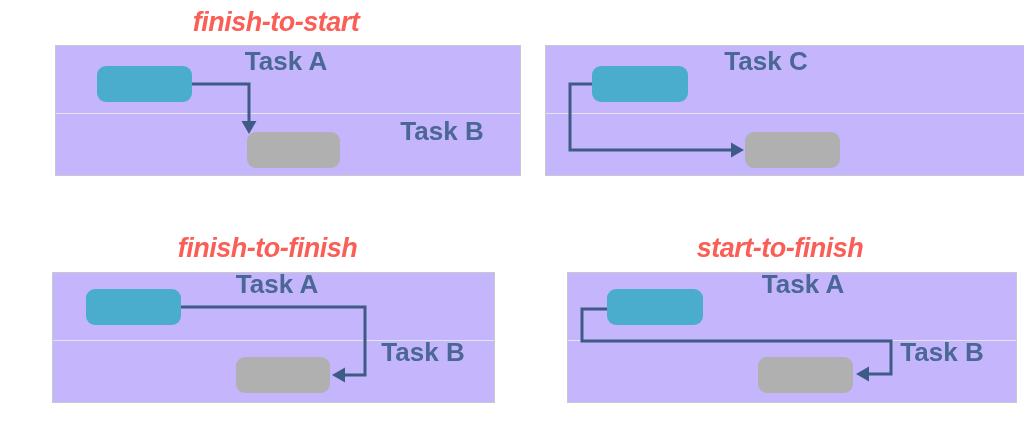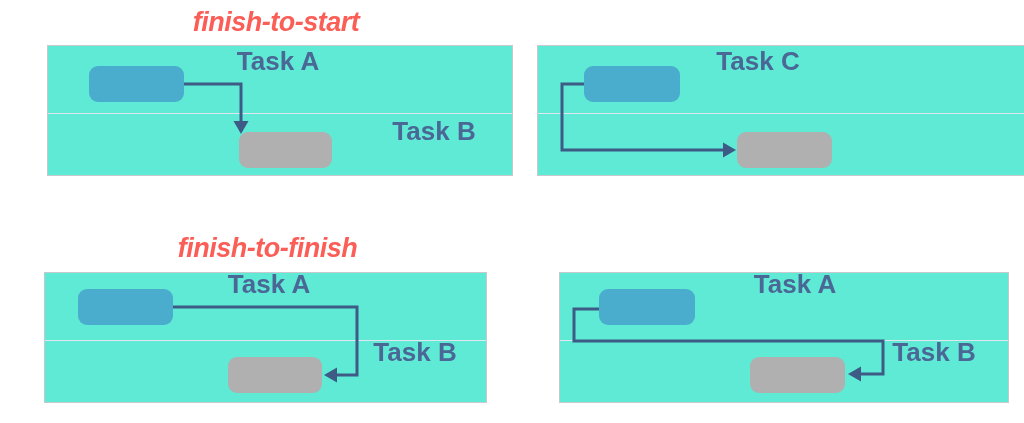--- a/index.html
+++ b/index.html
@@ -14,22 +14,22 @@
     font-family:"Liberation Sans",sans-serif;
   }
   .panel{position:absolute;}
   .panel-title{
     position:absolute;top:0;left:0;width:100%;text-align:center;
     font-family:"Liberation Sans",sans-serif;
     font-style:italic;font-weight:700;font-size:27px;line-height:34px;
     letter-spacing:-0.5px;color:var(--title);white-space:nowrap;
   }
   .gantt-box{
-    position:absolute;left:4px;height:131px;
-    border:1px solid var(--box-border);background:#5eead4;box-sizing:border-box;
+    position:absolute;left:12px;height:131px;
+    border:1px solid var(--box-border);background:#c4b5fd;box-sizing:border-box;
   }
   .row-divider{
     position:absolute;left:0;top:67px;width:100%;height:0;
     border-top:1px solid var(--row-divider);
   }
   .bar{position:absolute;height:36px;border-radius:9px;}
   .bar-pre{background:var(--predecessor-bar);}
   .bar-suc{background:var(--successor-bar);}
   .task-label{
     position:absolute;width:130px;text-align:center;
@@ -116,20 +116,21 @@
       <div class="task-label label-r1">Task A</div>
       <div class="task-label label-r2">Task B</div>
       <svg class="connector" width="443" height="131" viewBox="0 0 443 131">
         <polyline points="128,34 312,34 312,102 291,102"></polyline>
         <polygon points="292,94.5 292,109.5 279,102"></polygon>
       </svg>
     </div>
   </section>
 
   <section class="panel p4">
+    <div class="panel-title">start-to-finish</div>
     <div class="gantt-box">
       <div class="row-divider"></div>
       <div class="bar bar-pre"></div>
       <div class="bar bar-suc"></div>
       <div class="task-label label-r1">Task A</div>
       <div class="task-label label-r2">Task B</div>
       <svg class="connector" width="450" height="131" viewBox="0 0 450 131">
         <polyline points="39,36 14,36 14,68 323,68 323,101 300,101"></polyline>
         <polygon points="301,93.5 301,108.5 288,101"></polygon>
       </svg>

